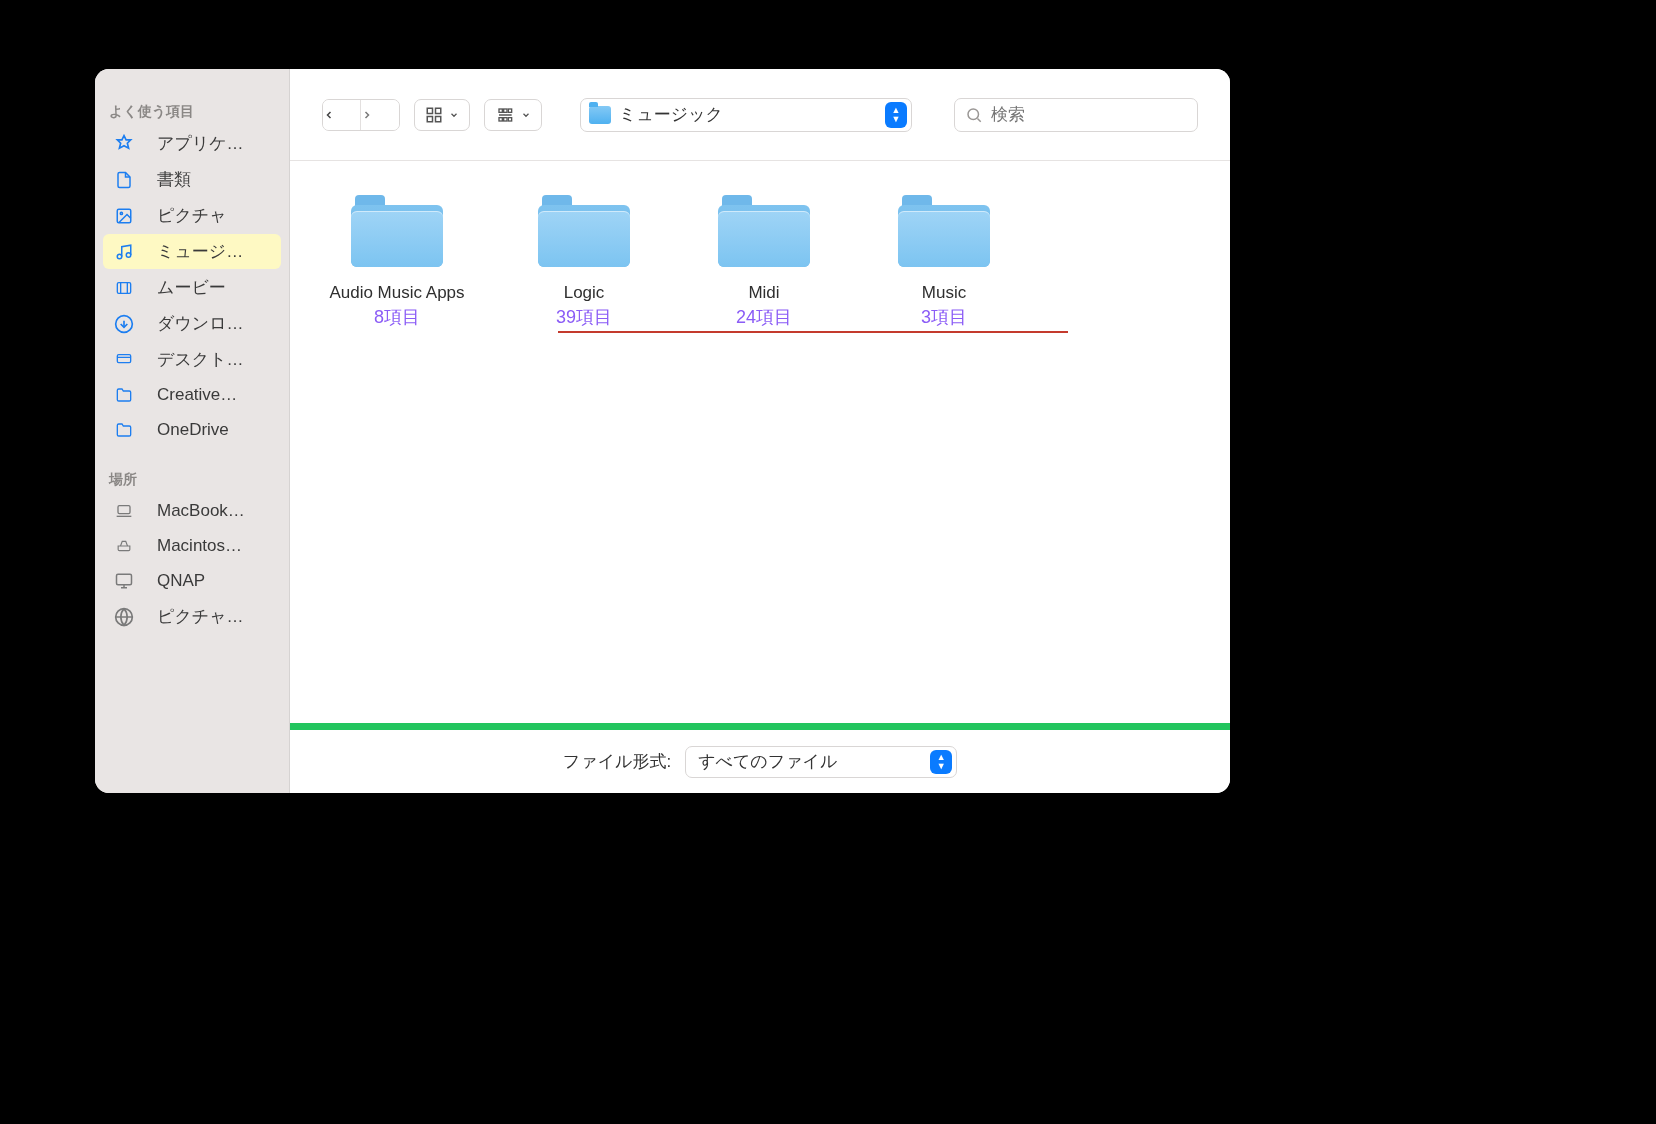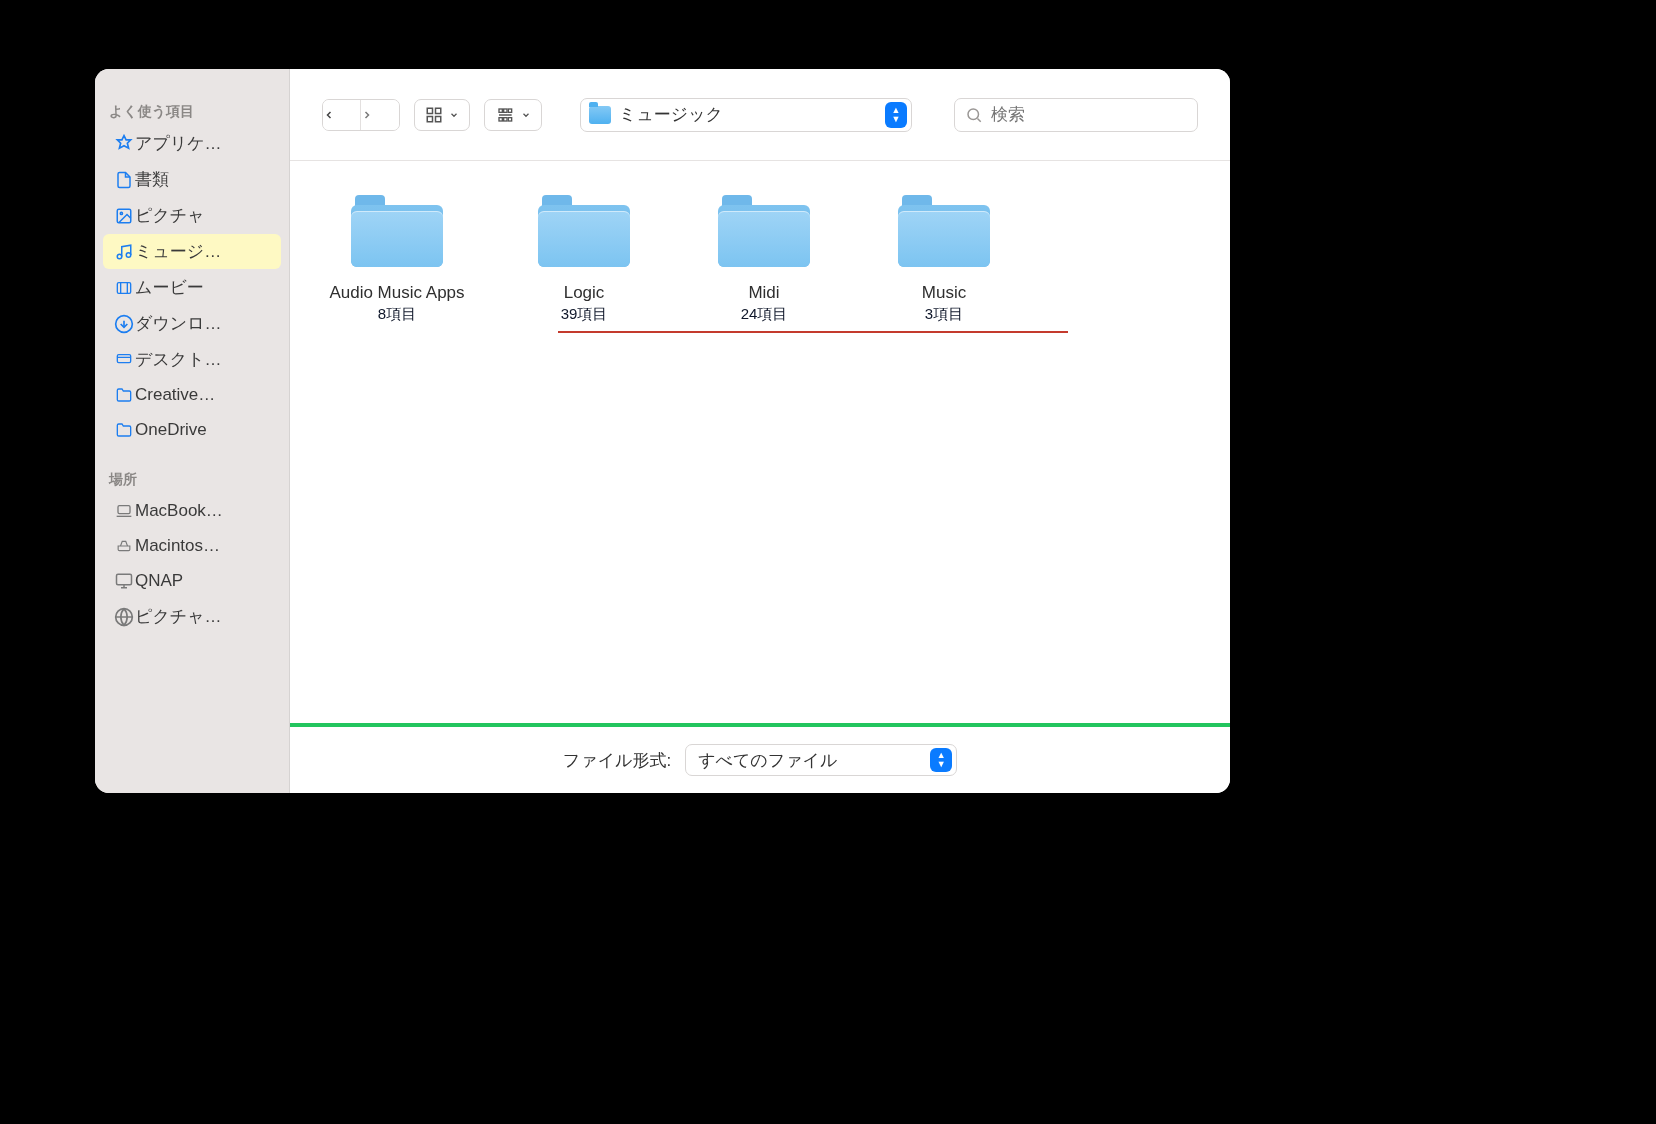--- a/index.html
+++ b/index.html
@@ -35,21 +35,21 @@
   }
   .sidebar-section-header {
     font-size: 14px;
     color: #8a8785;
     font-weight: 600;
     padding: 6px 14px 4px 14px;
   }
   .sidebar-item {
     display: flex;
     align-items: center;
-    gap: 0;
+    gap: 22px;
     padding: 6px 10px;
     margin: 1px 8px;
     border-radius: 6px;
     color: #3a3a3a;
     white-space: nowrap;
     overflow: hidden;
     text-overflow: ellipsis;
     cursor: default;
   }
   .sidebar-item.selected {
@@ -202,34 +202,34 @@
   }
   .folder-name {
     margin-top: 16px;
     font-size: 17px;
     color: #2f2f2f;
     white-space: nowrap;
     text-align: right;
   }
   .folder-count {
     margin-top: 2px;
-    font-size: 15px;
-    color: #0f172a;
+    font-size: 18px;
+    color: #8b5cf6;
   }
   .red-underline {
     position: absolute;
     left: 268px;
     right: 162px;
     top: 170px;
     height: 2px;
     background: #c43a2d;
   }
   .format-bar {
     height: 70px;
-    border-top: 4px solid #22c55e;
+    border-top: 7px solid #22c55e;
     display: flex;
     align-items: center;
     justify-content: center;
     gap: 14px;
   }
   .format-select {
     width: 272px;
     height: 32px;
     border: 1px solid #d9d6d5;
     border-radius: 7px;

